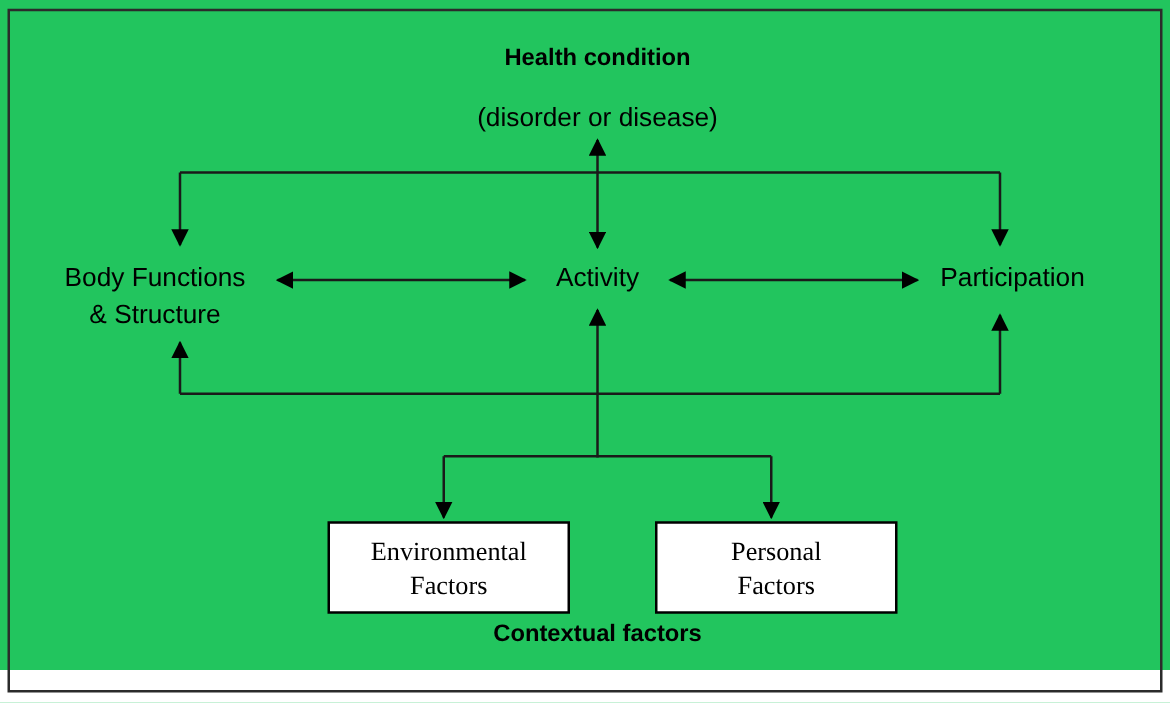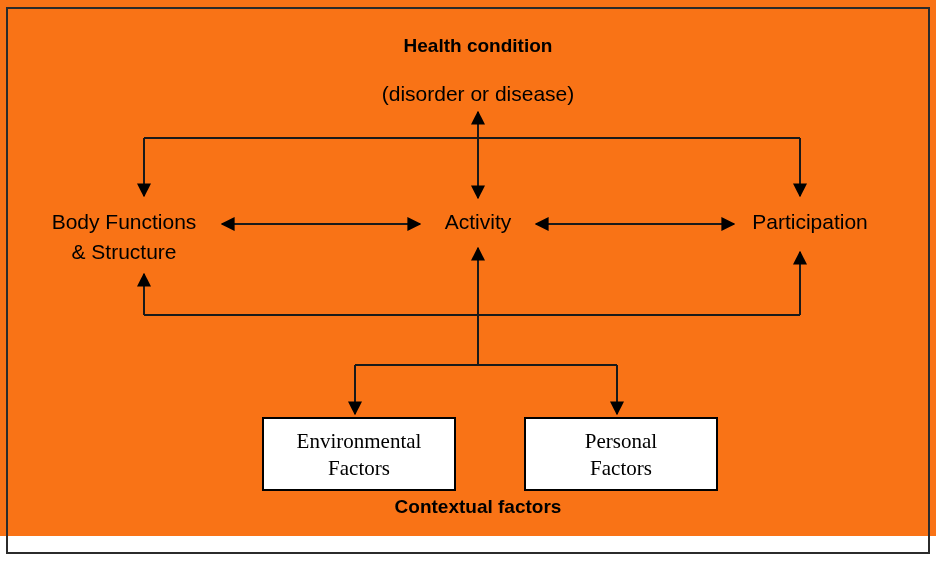--- a/index.html
+++ b/index.html
@@ -10,21 +10,21 @@
   body {
     width: 936px;
     height: 562px;
     font-family: "Liberation Sans", sans-serif;
     overflow: hidden;
   }
   #diagram-root {
     position: relative;
     width: 936px;
     height: 536px;
-    background: #f97316;
+    background: #22c55e;
   }
   svg.icf-canvas {
     position: absolute;
     top: 0;
     left: 0;
     width: 936px;
     height: 562px;
     display: block;
   }
   .frame-rect {

